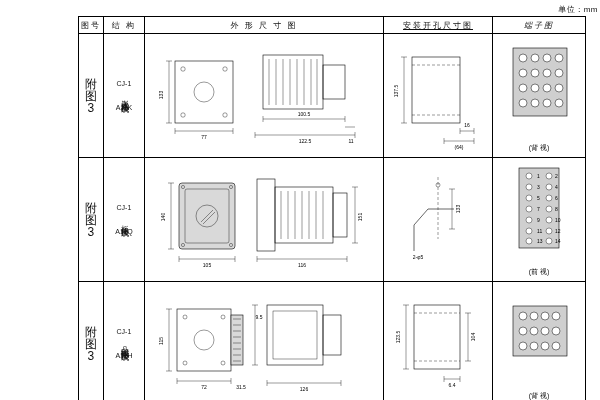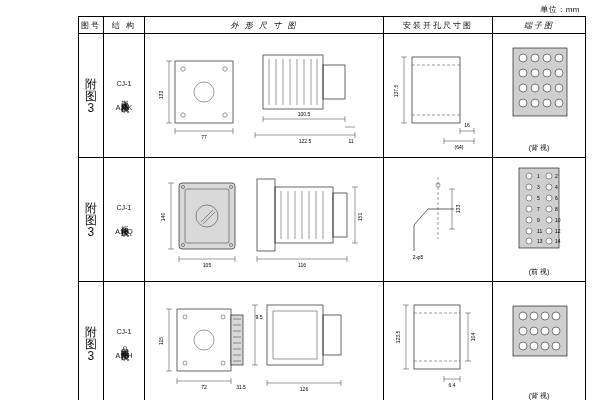--- a/index.html
+++ b/index.html
@@ -5,41 +5,41 @@
   html,body{margin:0;padding:0;}
   body{
     width:600px;height:400px;
     background:#ffffff;
     font-family:"Liberation Sans","DejaVu Sans",sans-serif;
     color:#111;
     overflow:hidden;
   }
   .page{position:relative;width:600px;height:400px;}
   .unit{
-    position:absolute;right:20px;top:4px;
+    position:absolute;right:2px;top:4px;
     font-size:8px;letter-spacing:.5px;
   }
   table.main{
     position:absolute;left:78px;top:16px;
     border-collapse:collapse;
     width:508px;
   }
   table.main th, table.main td{
     border:1px solid #000;
     font-size:8px;
     font-weight:normal;
     text-align:center;
     vertical-align:middle;
     padding:0;
   }
   thead th{height:16px;letter-spacing:2px;}
   .col-no{width:26px;}
   .col-struct{width:44px;}
-  .col-outline{width:238px;font-style:italic;}
-  .col-mount{width:108px;}
+  .col-outline{width:238px;}
+  .col-mount{width:108px;text-decoration:underline;}
   .col-term{width:92px;font-style:italic;}
   tbody tr{height:124px;}
 
   .vert{
     writing-mode:vertical-rl;
     text-orientation:upright;
     letter-spacing:1px;
     display:inline-block;
     line-height:12px;
     font-size:8px;

